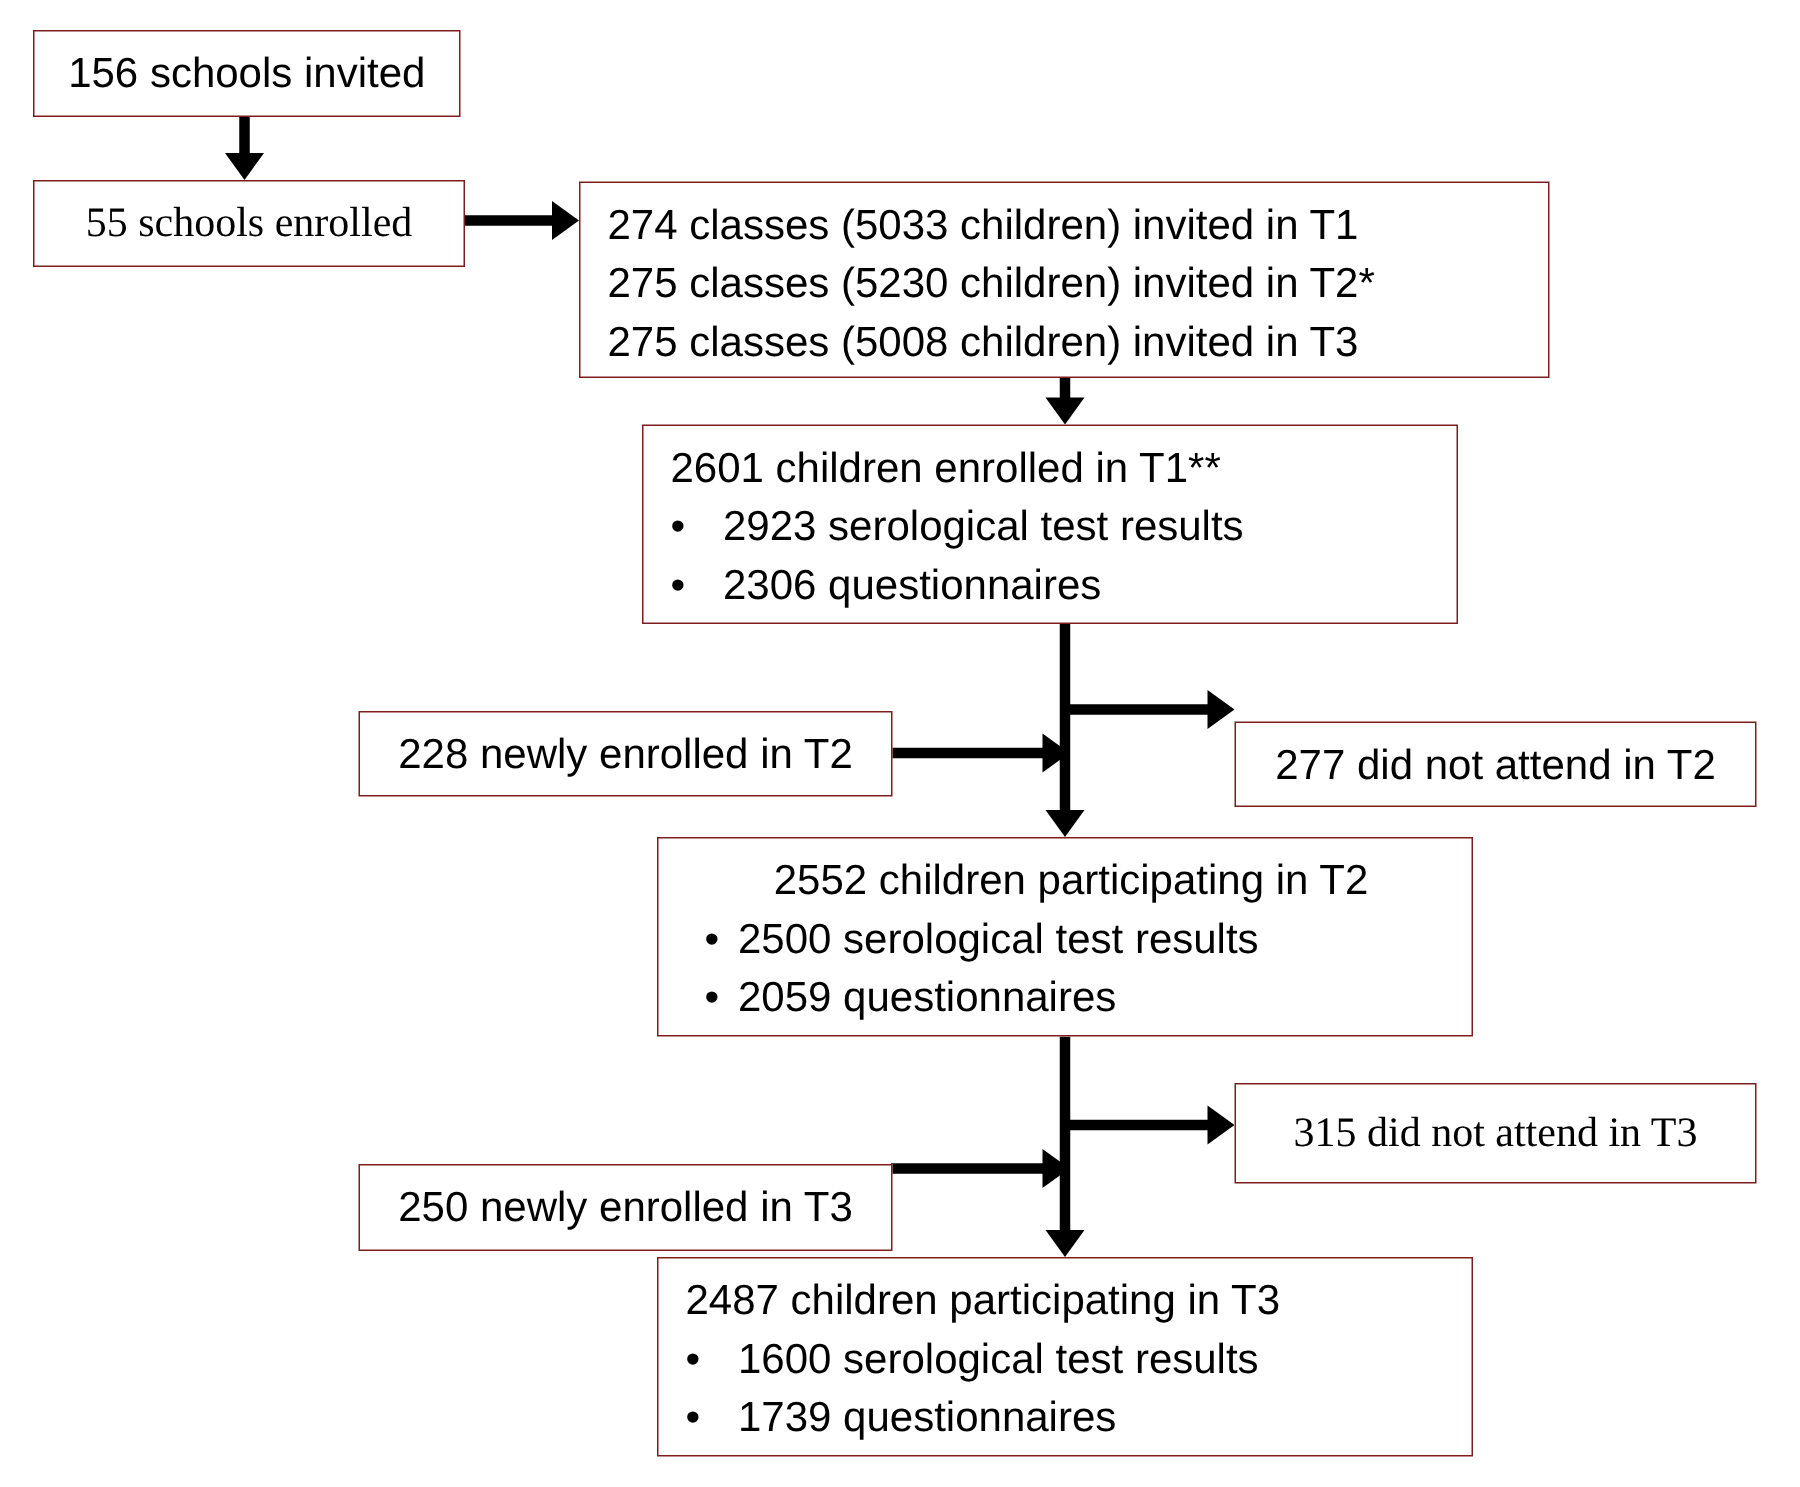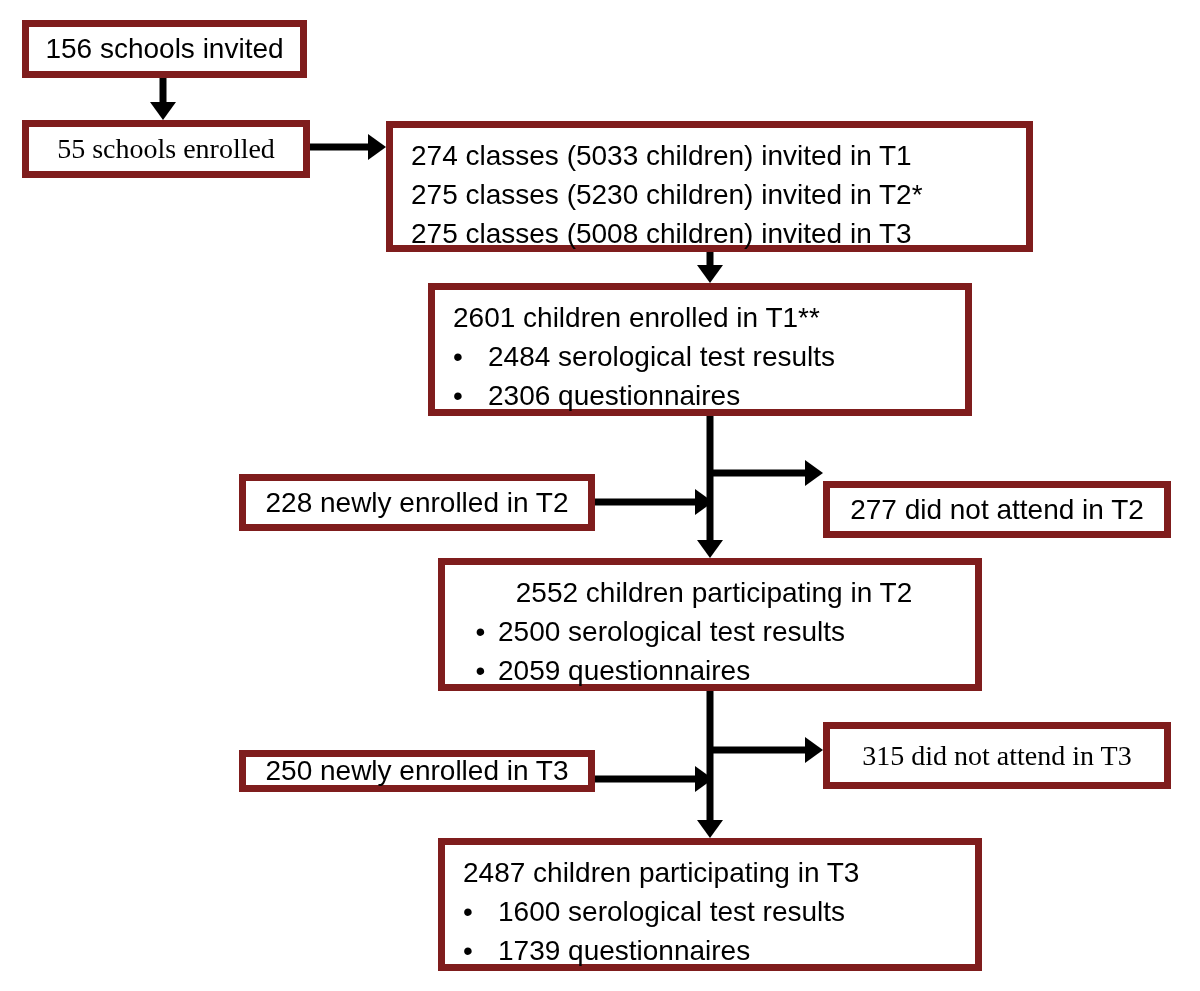--- a/index.html
+++ b/index.html
@@ -4,42 +4,42 @@
 <style>
   html, body { margin:0; padding:0; background:#ffffff; }
   .canvas {
     position:relative; width:1200px; height:991px; background:#ffffff;
     font-family:"Liberation Sans", sans-serif; color:#000000;
     overflow:hidden;
   }
   svg.arrows { position:absolute; left:0; top:0; width:1200px; height:991px; }
   .box {
     position:absolute; box-sizing:border-box;
-    border:7px solid #7f1d1d; background:#ffffff;
+    border:1px solid #7f1d1d; background:#ffffff;
     font-size:28px; color:#000000;
   }
   .box.small {
     display:flex; align-items:center; justify-content:center;
     white-space:nowrap;
   }
   .box.detail { padding:8px 10px 0 15px; }
   .detail .line { line-height:39px; white-space:nowrap; padding-left:3px; }
   .bullet-row { display:flex; line-height:39px; white-space:nowrap; }
   .bullet-glyph { flex:0 0 38px; width:38px; padding-left:3px; box-sizing:border-box; }
   .bullet-text { flex:0 0 auto; }
 
   
   #b-schools-invited   { left:22px;  top:20px;  width:285px; height:58px; }
   #b-schools-enrolled  { left:22px;  top:120px; width:288px; height:58px;font-family:Liberation Serif, serif; }
   #b-classes-invited   { left:386px; top:121px; width:647px; height:131px; }
   #b-enrolled-t1       { left:428px; top:283px; width:544px; height:133px; }
   #b-newly-t2          { left:239px; top:474px; width:356px; height:57px; }
   #b-noattend-t2       { left:823px; top:445px; width:348px; height:57px;margin-top:36px; }
   #b-participating-t2  { left:438px; top:558px; width:544px; height:133px;text-align:center; }
-  #b-newly-t3          { left:239px; top:750px; width:356px; height:42px; }
+  #b-newly-t3          { left:239px; top:776px; width:356px; height:58px; }
   #b-noattend-t3       { left:823px; top:722px; width:348px; height:67px;font-family:Liberation Serif, serif; }
   #b-participating-t3  { left:438px; top:838px; width:544px; height:133px; }
 </style>
 </head>
 <body>
 
 <div class="canvas">
 
   <svg class="arrows" viewBox="0 0 1200 991" xmlns="http://www.w3.org/2000/svg">
 
@@ -100,21 +100,21 @@
   <div class="box detail" id="b-classes-invited">
     <div class="line">274 classes (5033 children) invited in T1</div>
     <div class="line">275 classes (5230 children) invited in T2*</div>
     <div class="line">275 classes (5008 children) invited in T3</div>
   </div>
 
   <div class="box detail" id="b-enrolled-t1">
     <div class="line">2601 children enrolled in T1**</div>
     <div class="bullet-row">
       <span class="bullet-glyph">•</span>
-      <span class="bullet-text">2484 serological test results</span>
+      <span class="bullet-text">2923 serological test results</span>
     </div>
     <div class="bullet-row">
       <span class="bullet-glyph">•</span>
       <span class="bullet-text">2306 questionnaires</span>
     </div>
   </div>
 
   <div class="box small" id="b-newly-t2">
     <span>228 newly enrolled in T2</span>
   </div>

